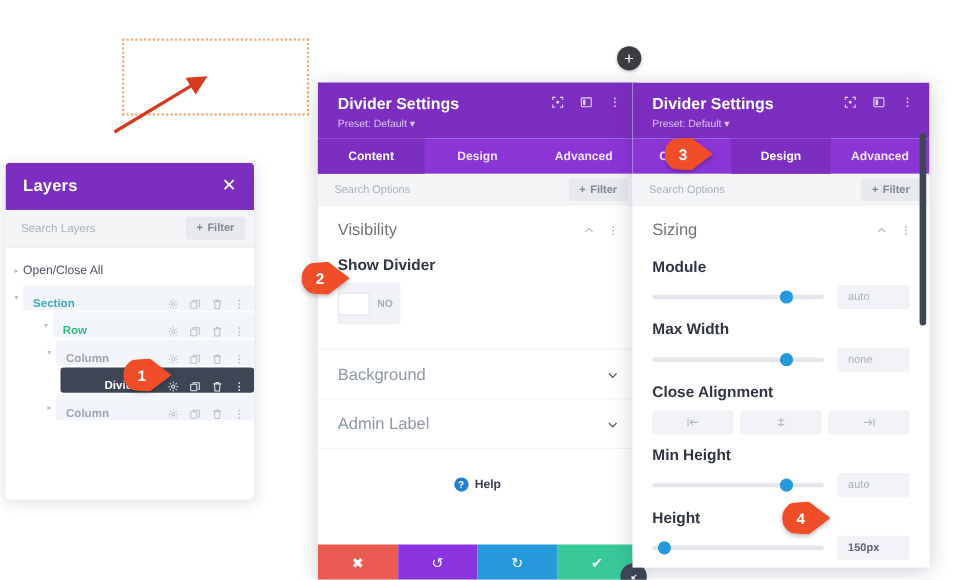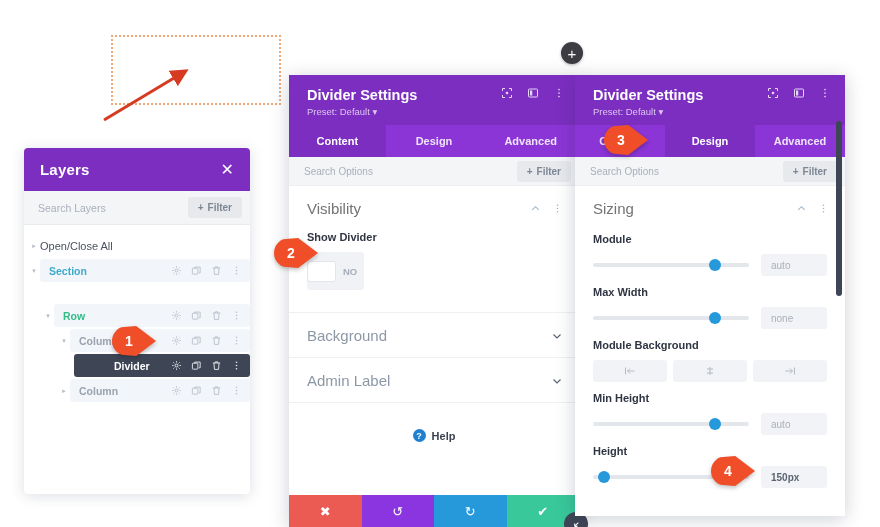--- a/index.html
+++ b/index.html
@@ -22,21 +22,21 @@
   .plus-btn {
     position: absolute; left: 561px; top: 42px; width: 22px; height: 22px;
     border-radius: 50%; background: #3c3c42;
     display: flex; align-items: center; justify-content: center;
     color: #fff; font-size: 15px; line-height: 1; font-weight: 400;
     box-shadow: 0 1px 3px rgba(0,0,0,.3);
   }
 
   
   .layers-panel {
-    position: absolute; left: 24px; top: 148px; width: 226px; height: 346px;
+    position: absolute; left: 5px; top: 148px; width: 226px; height: 306px;
     background: #ffffff; border-radius: 4px;
     box-shadow: 0 2px 14px rgba(40,50,80,.16);
     overflow: hidden;
   }
   .layers-head {
     height: 43px; background: #7c2ec0; display: flex; align-items: center;
     justify-content: space-between; padding: 0 16px;
   }
   .layers-title { color:#fff; font-size:15px; font-weight:700; letter-spacing:.2px; }
   .layers-close { color:#fff; font-size:16px; line-height:1; cursor:pointer; font-weight:400;}
@@ -54,33 +54,33 @@
     height: 25px; display:flex; align-items:center; font-size:10.5px;
     position: relative;
   }
   .tree-row .caret {
     width: 12px; text-align:center; color:#b6bdc7; font-size:7px; flex:0 0 12px;
   }
   .tree-row .lbl { font-weight:700; }
   .open-close { padding-left:4px; }
   .open-close .lbl { color:#4a5260; font-weight:400; font-size:11px; }
   .row-chip {
-    flex: 1; display:flex; align-items:center; justify-content:space-between;
+    flex: 1; display:flex; align-items:flex-end; justify-content:space-between;
     height:23px; border-radius:3px; padding: 0 8px 0 9px; background:#f2f5f9;
   }
   .row-chip.section .lbl { color:#3fa9c9; }
   .row-chip.row .lbl { color:#33bb88; }
   .row-chip.column .lbl { color:#9aa3ae; }
   .row-chip.divider { background:#3e4656; }
   .row-chip.divider .lbl { color:#ffffff;padding-left:31px; }
   .row-actions { display:flex; align-items:center; gap:9px; color:#b9c0ca; }
   .row-chip.divider .row-actions { color:#e9ecf1; }
   .ico { width:11px; height:11px; display:block; }
   .indent-1 { padding-left: 4px; }
-  .indent-2 { padding-left: 18px; margin-top: 20px; }
+  .indent-2 { padding-left: 31px; }
   .indent-3 { padding-left: 34px; }
   .indent-4 { padding-left: 50px; }
 
   
   .modal { position:absolute; background:#ffffff; box-shadow: 0 3px 18px rgba(30,40,70,.22); }
   .m-head { background:#7c2ec0; padding:12px 14px 8px 18px; }
   .m-head-top { display:flex; align-items:flex-start; justify-content:space-between; }
   .m-title { color:#fff; font-size:14.5px; font-weight:700; }
   .m-preset { color:#dcc6f2; font-size:9.5px; margin-top:3px; }
   .m-head-icons { display:flex; align-items:center; gap:14px; color:#e6d5f7; }
@@ -97,21 +97,21 @@
   .m-search .ph { color:#a9b0bb; font-size:10px; }
   .m-body { background:#fff; }
   .acc-row {
     display:flex; align-items:center; justify-content:space-between;
     padding: 14px 16px 13px 18px; border-bottom:1px solid #eef0f2;
   }
   .acc-title { font-size:15px; color:#8d98a6; font-weight:400; }
   .acc-title.open { color:#737373; }
   .acc-icons { display:flex; align-items:center; gap:11px; color:#9fb4c9; }
   .field-block { padding: 10px 18px 0 18px; }
-  .field-label { font-size:11px; font-weight:700; color:#2f3542; margin-bottom:9px; }
+  .field-label { font-size:14px; font-weight:700; color:#2f3542; margin-bottom:9px; }
   .toggle-wrap { display:flex; align-items:center; background:#f1f2f5; border-radius:3px; width:57px; height:38px; }
   .toggle-knob { width:29px; height:21px; background:#ffffff; border:1px solid #e3e5ea; border-radius:3px; }
   .toggle-txt { font-size:9.5px; color:#a7aeb9; font-weight:700; padding-left:7px; }
 
   .help-row { display:flex; align-items:center; justify-content:center; gap:6px; padding: 26px 0 0 0; }
   .help-badge {
     width:13px;height:13px;border-radius:50%;background:#1f7fd0;color:#fff;
     font-size:9px;display:flex;align-items:center;justify-content:center;font-weight:700;
   }
   .help-txt { font-size:11px; color:#3a4150; font-weight:700; }
@@ -497,21 +497,21 @@
         <div class="field-label">Max Width</div>
         <div class="slider-row">
           <div class="track">
             <div class="knob" style="left:78%"></div>
           </div>
           <div class="val-box">none</div>
         </div>
       </div>
 
       <div class="field-block">
-        <div class="field-label">Module Background</div>
+        <div class="field-label">Close Alignment</div>
         <div class="align-group">
           <div class="align-btn">
             <svg width="12" height="10" viewBox="0 0 24 20" fill="none" stroke="currentColor" stroke-width="2">
                 <path d="M3 3v14M21 10H7M12 5l-5 5 5 5"></path>
               </svg>
           </div>
           <div class="align-btn">
             <svg width="12" height="10" viewBox="0 0 24 20" fill="none" stroke="currentColor" stroke-width="2">
                 <path d="M12 2v16M6 6h12M6 14h12"></path>
               </svg>

